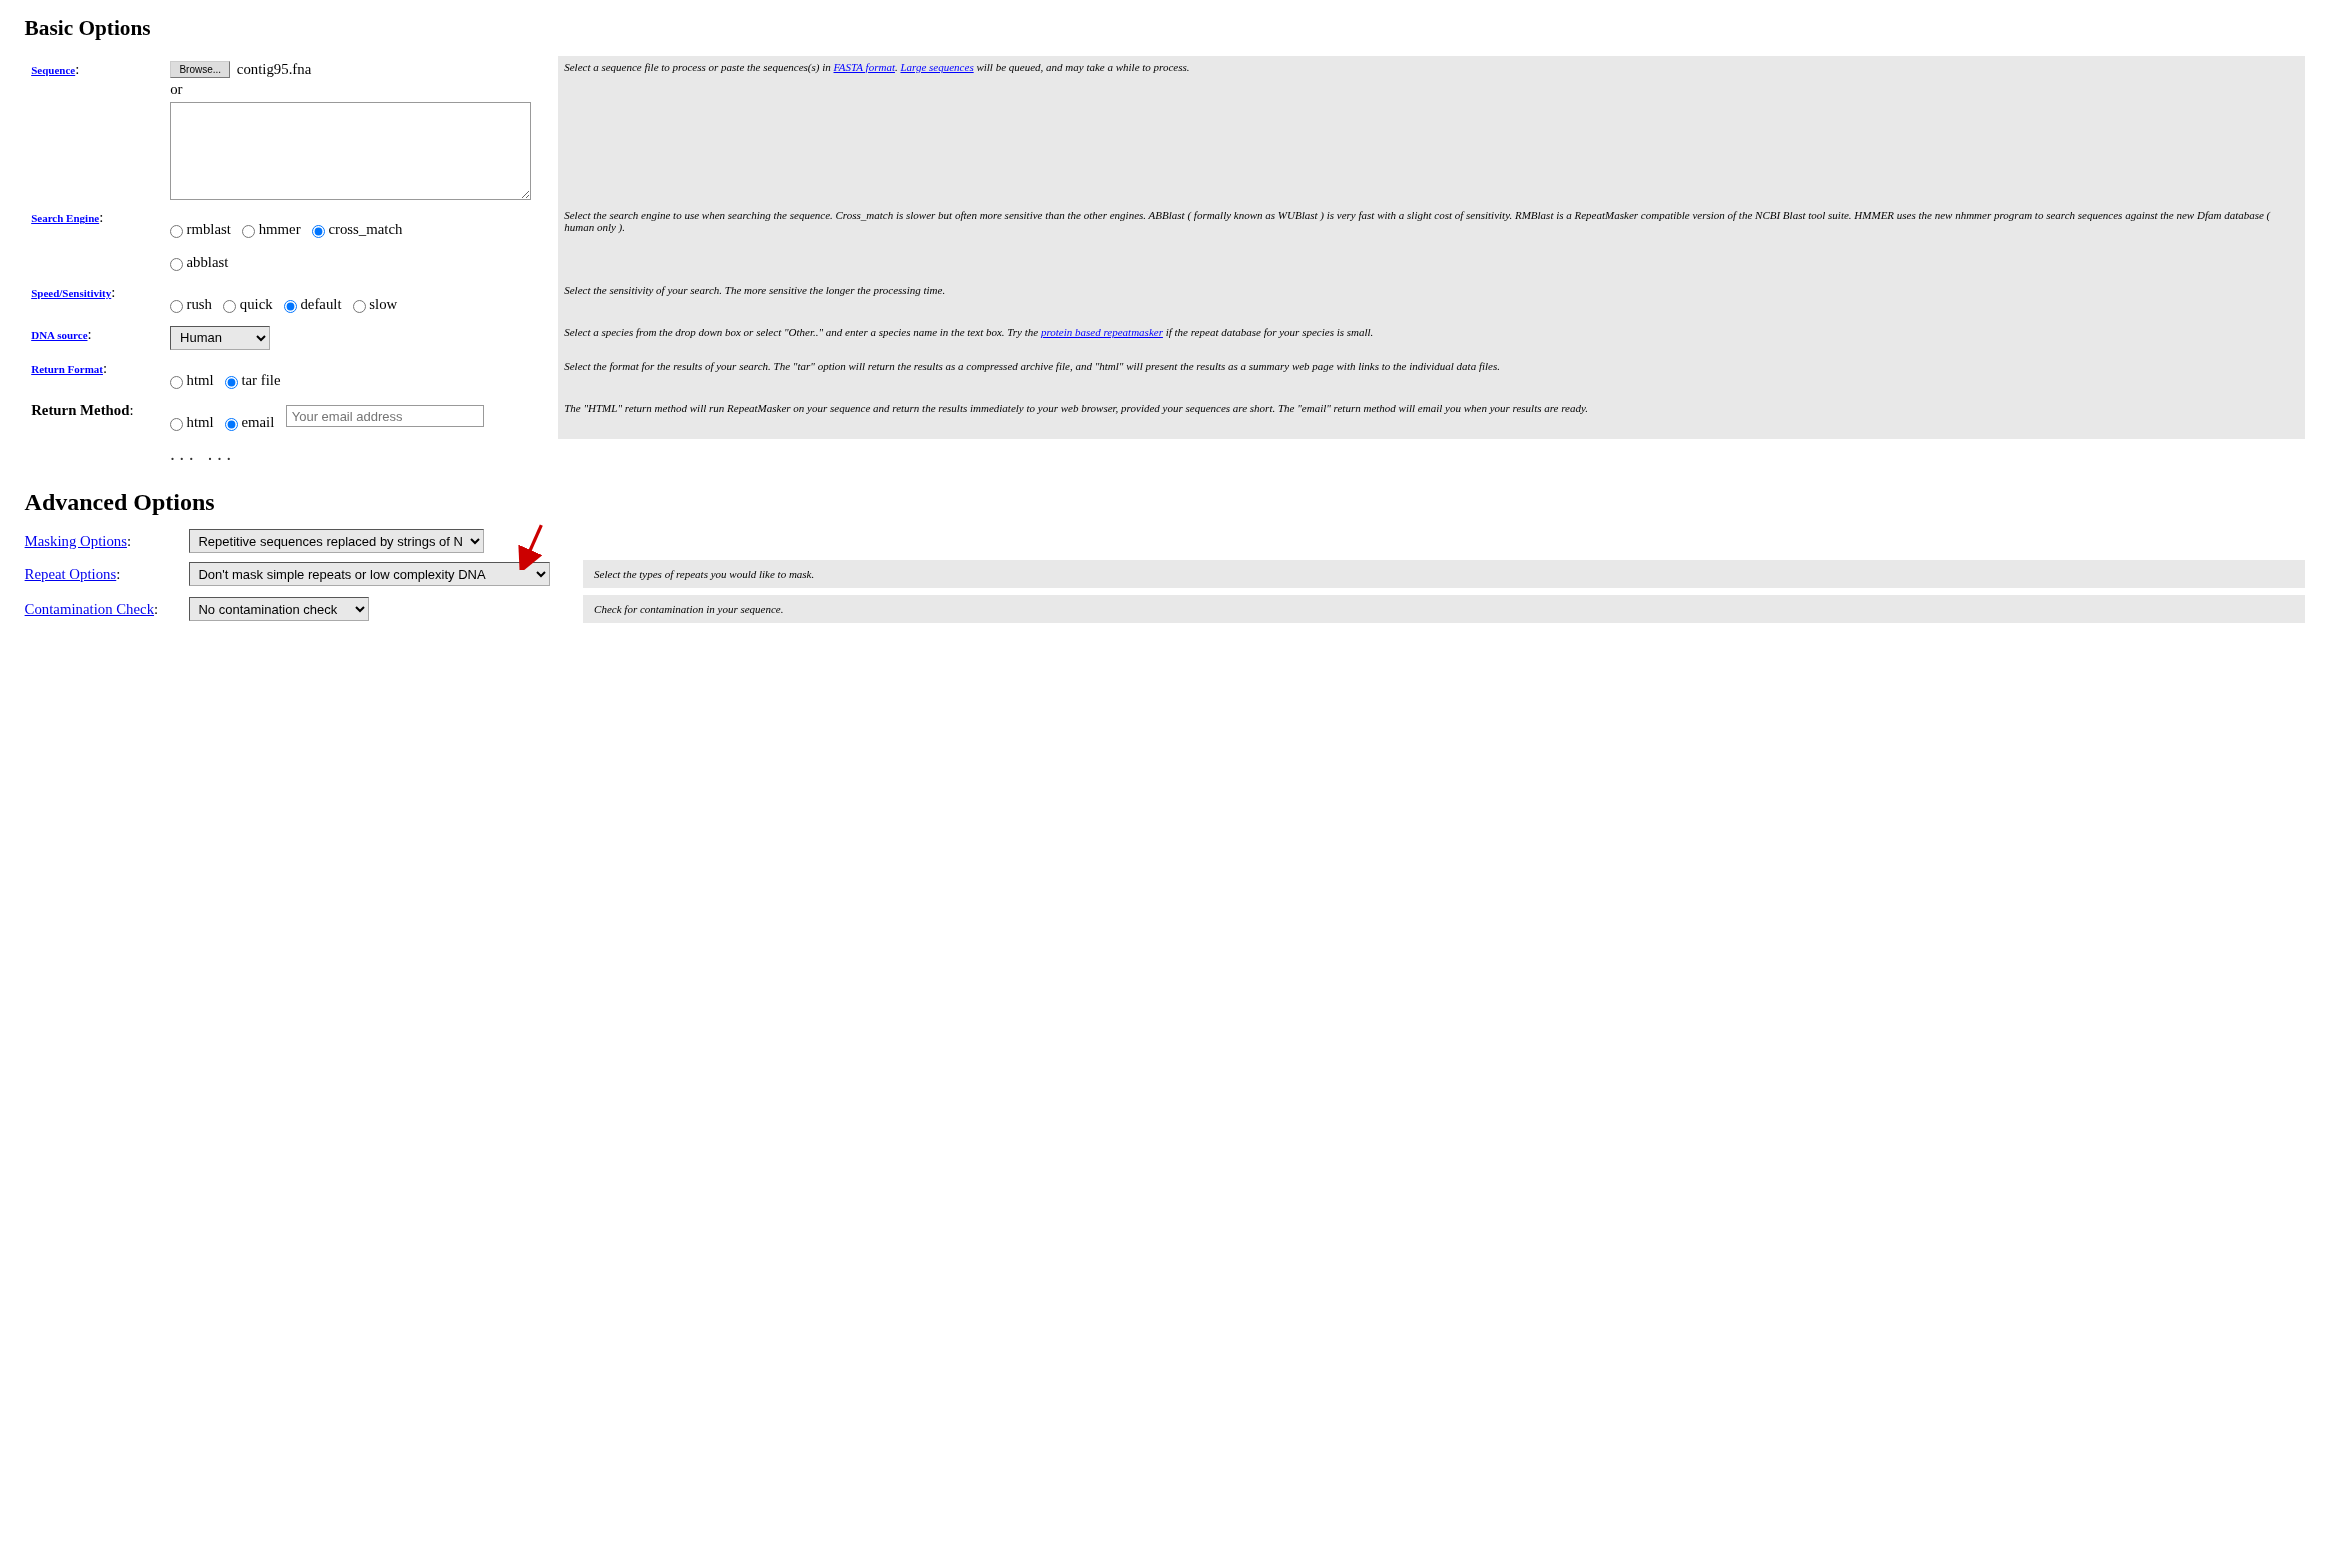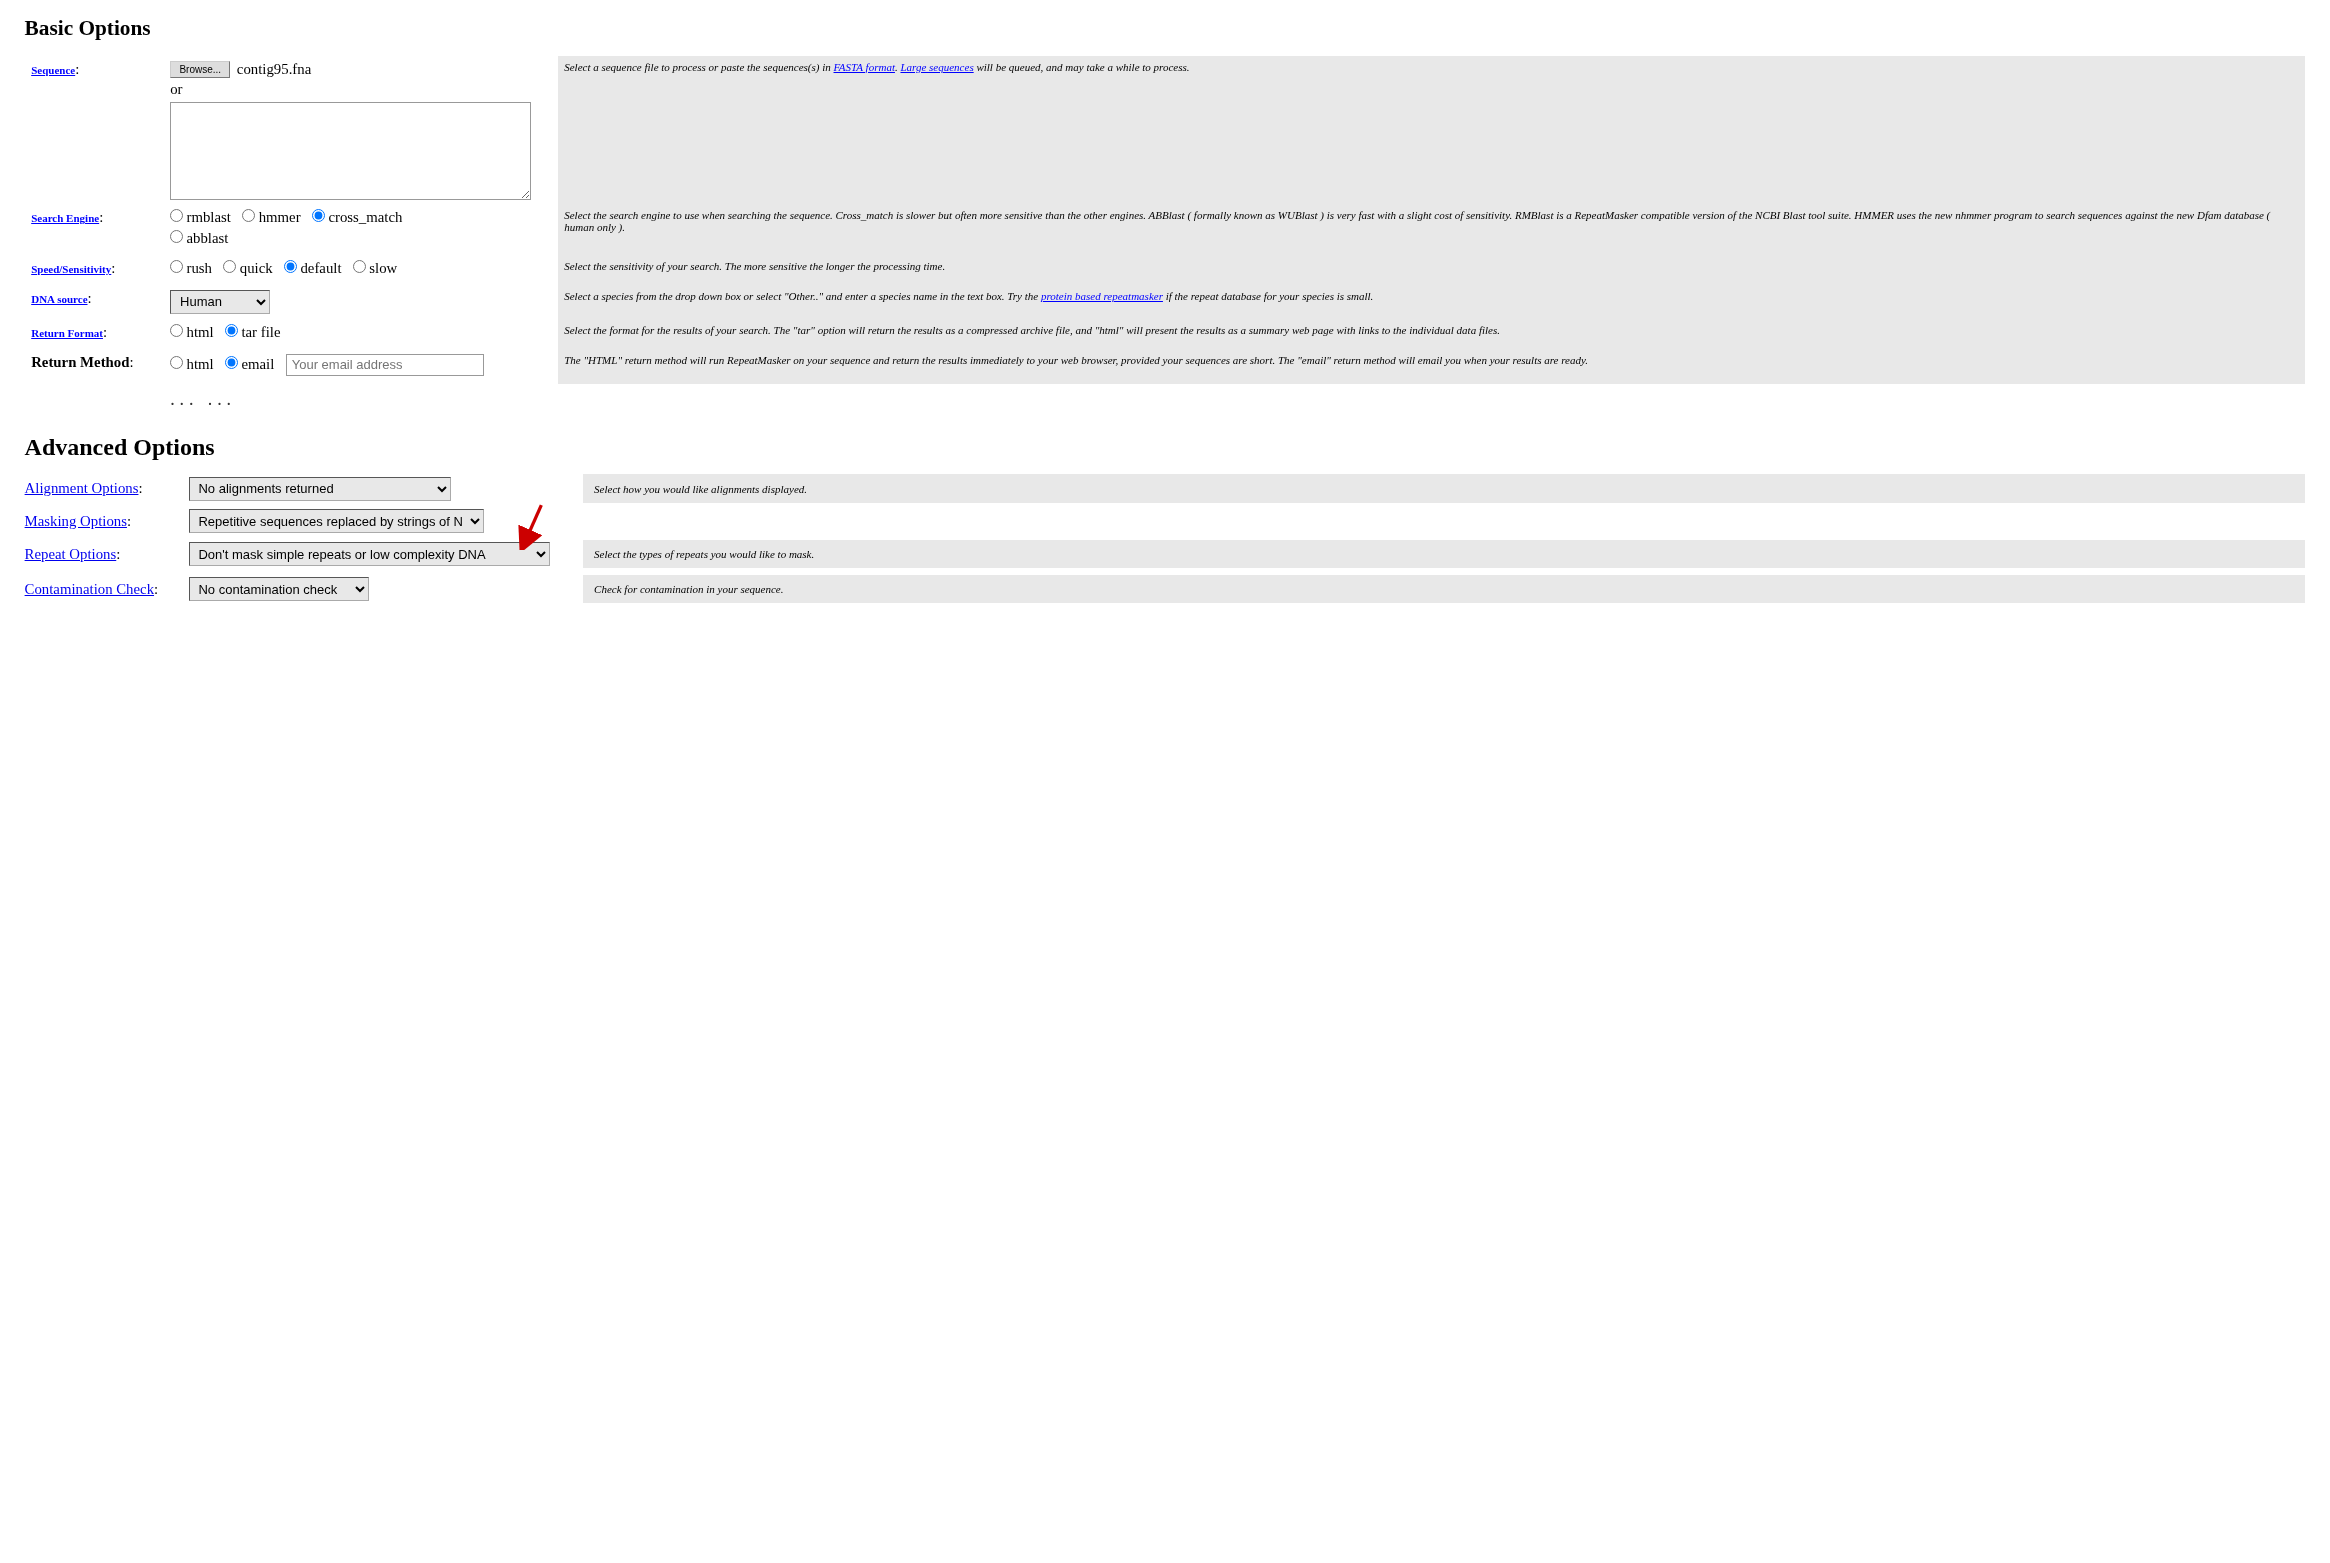--- a/index.html
+++ b/index.html
@@ -78,23 +78,24 @@
     }
     .radio-row {
       display: flex;
       align-items: center;
       gap: 11.5px;
       margin-bottom: 3.3px;
       flex-wrap: wrap;
     }
     .radio-row label {
       display: flex;
-      align-items: flex-start;
+      align-items: flex-end;
       gap: 3.3px;
       font-size: 14.8px;
+      margin-top: 12px;
     }
     select {
       font-size: 13px;
       padding: 2.5px 4.9px;
       border: 1.6px inset #aaa;
       background: #e8e8e8;
       cursor: pointer;
     }
     input[type="text"] {
       font-size: 13px;
@@ -262,33 +263,20 @@
       <td class="dots">... ...</td>
       <td></td>
     </tr>
   </tbody>
 </table>
 
 <h3 class="section-title">Advanced Options</h3>
 
 <div class="advanced-section">
 
-  <div style="display:grid; grid-template-columns: 164px 394px 1fr; align-items:center; margin-bottom:6.6px;">
-    <div style="padding-right:6.6px;">
-      <a href="#">Alignment Options</a>:
-    </div>
-    <div>
-      <select style="width:262px;">
-        <option selected="">No alignments returned</option>
-        <option>Full alignments</option>
-        <option>Simplified alignments</option>
-      </select>
-    </div>
-    <div class="desc-cell">Select how you would like alignments displayed.</div>
-  </div>
 
   <div style="display:grid; grid-template-columns: 164px 394px 1fr; align-items:center; margin-bottom:6.6px;">
     <div style="padding-right:6.6px;">
       <a href="#">Masking Options</a>:
     </div>
     <div>
       <select style="width:295px;">
         <option selected="">Repetitive sequences replaced by strings of N</option>
         <option>Repetitive sequences replaced by lowercase</option>
         <option>No masking</option>

